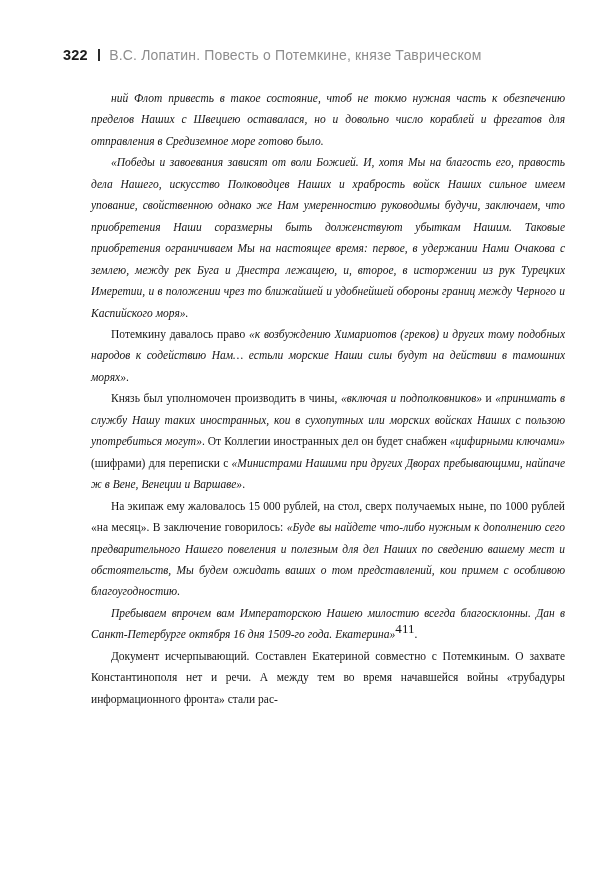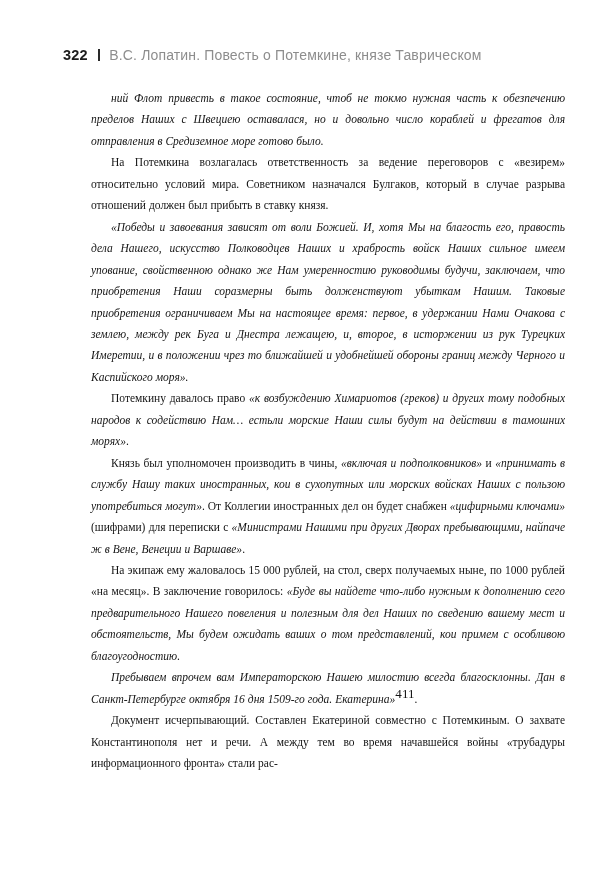--- a/index.html
+++ b/index.html
@@ -108,21 +108,20 @@
     <span class="folio">322</span>
     <span class="rule"></span>
     <span class="runtitle">В.С. Лопатин. Повесть о Потемкине, князе Таврическом</span>
   </div>
 
   <div class="textblock">
 
     <p class="para ital">ний Флот привесть в такое состояние, чтоб не токмо нужная часть к обезпечению пределов Наших с Швециею оставалася, но и довольно число кораблей и фрегатов для отправления в Средиземное море готово было.</p>
 
 
-    <p class="para roman">На Потемкина возлагалась ответственность за ведение переговоров с «везирем» относительно условий мира. Советником назначался Булгаков, который в случае разрыва отношений должен был прибыть в ставку князя.</p>
 
     <p class="para ital">«Победы и завоевания зависят от воли Божией. И, хотя Мы на благость его, правость дела Нашего, искусство Полководцев Наших и храбрость войск Наших сильное имеем упование, свойственною однако же Нам умеренностию руководимы будучи, заключаем, что приобретения Наши соразмерны быть долженствуют убыткам Нашим. Таковые приобретения ограничиваем Мы на настоящее время: первое, в удержании Нами Очакова с землею, между рек Буга и Днестра лежащею, и, второе, в исторжении из рук Турецких Имеретии, и в положении чрез то ближайшей и удобнейшей обороны границ между Черного и Каспийского моря».</p>
 
     <p class="para roman">
       <span class="r">Потемкину давалось право </span><span class="i">«к возбуждению Химариотов (греков) и других тому подобных народов к содействию Нам… естьли морские Наши силы будут на действии в тамошних морях»</span><span class="r">.</span>
     </p>
 
     <p class="para roman">
       <span class="r">Князь был уполномочен производить в чины, </span><span class="i">«включая и подполковников»</span><span class="r"> и </span><span class="i">«принимать в службу Нашу таких иностранных, кои в сухопутных или морских войсках Наших с пользою употребиться могут»</span><span class="r">. От Коллегии иностранных дел он будет снабжен </span><span class="i">«цифирными ключами»</span><span class="r"> (шифрами) для переписки с </span><span class="i">«Министрами Нашими при других Дворах пребывающими, найпаче ж в Вене, Венеции и Варшаве»</span><span class="r">.</span>
     </p>

